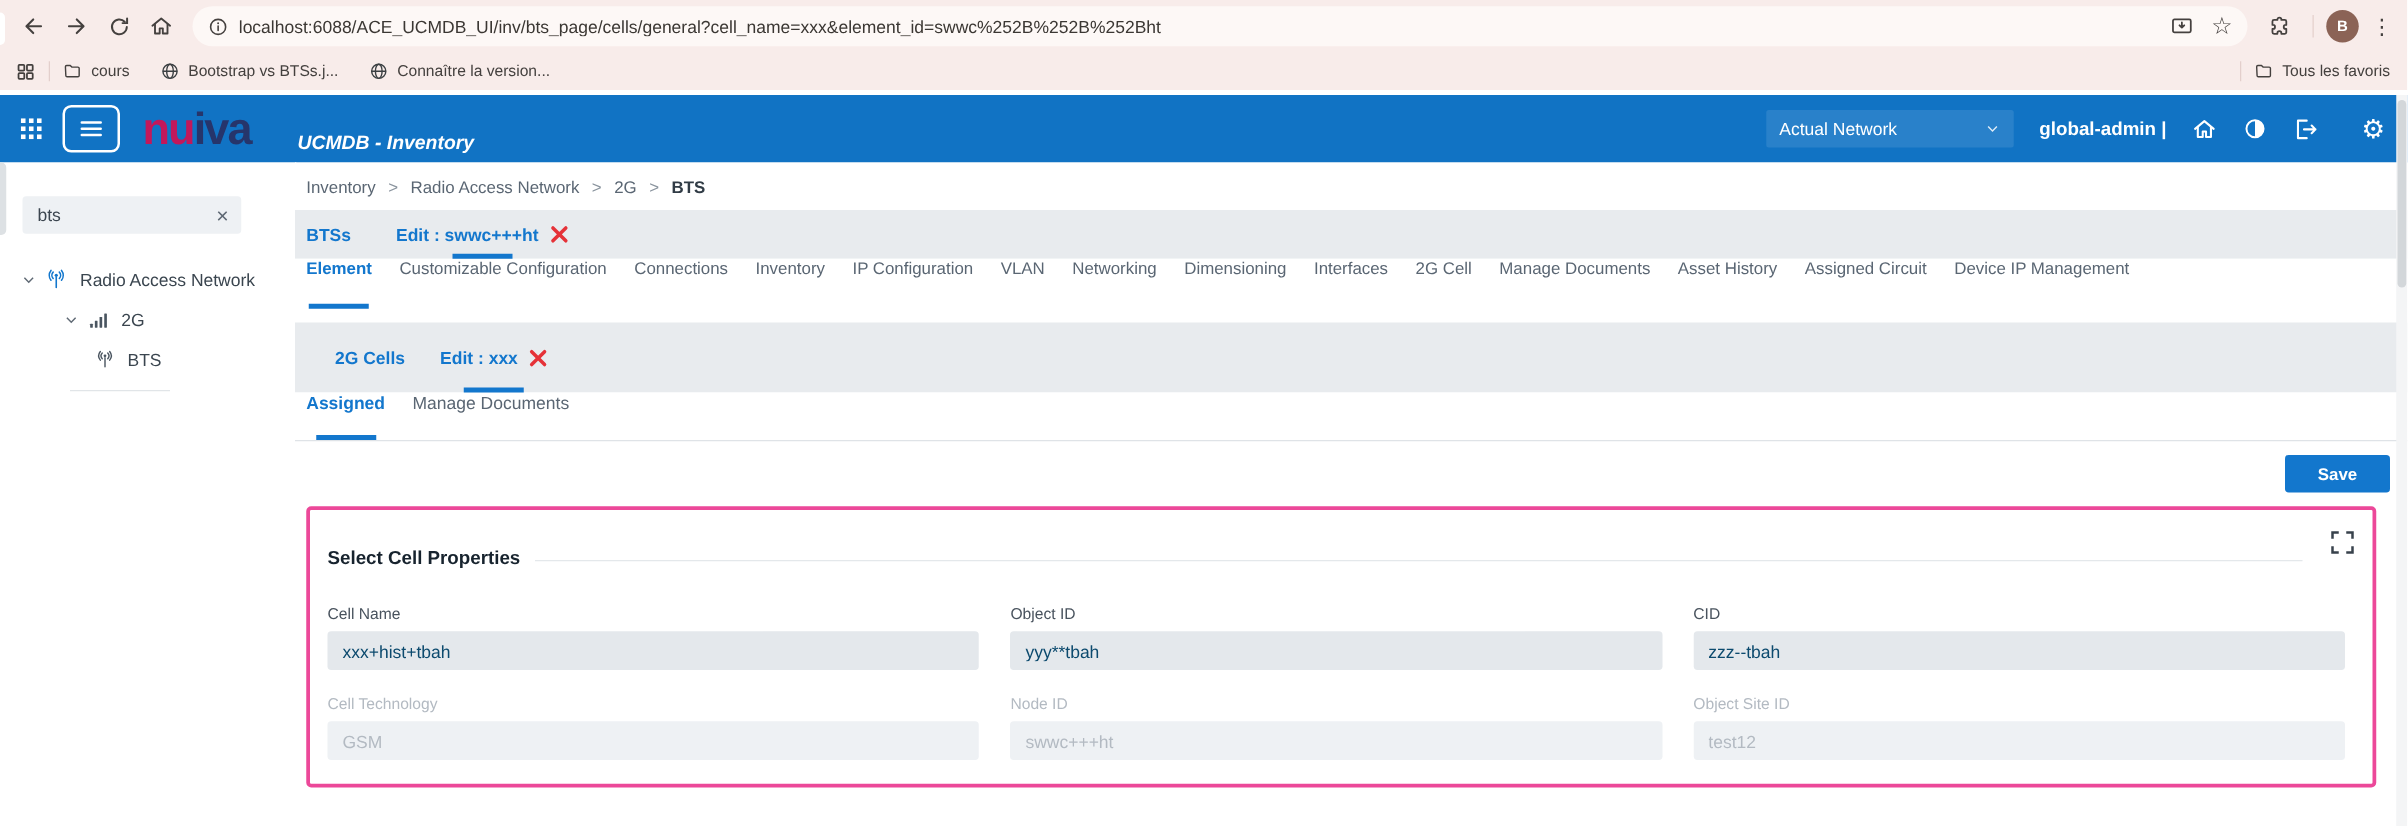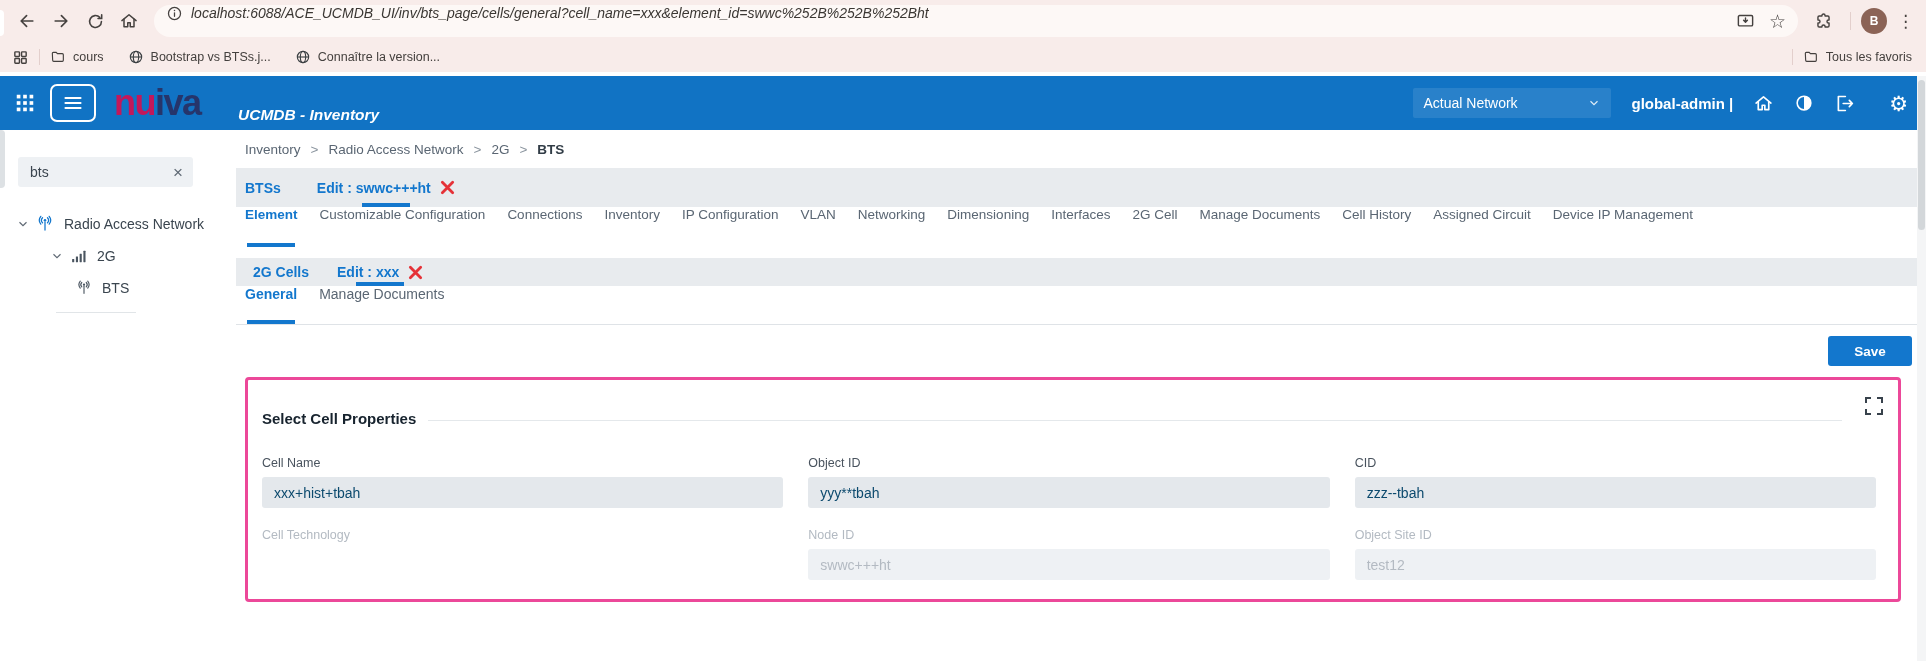--- a/index.html
+++ b/index.html
@@ -4,21 +4,21 @@
 <style>
   html,body{margin:0;padding:0;background:#fff;}
   #screen{position:relative;width:1926px;height:661px;overflow:hidden;background:#fff;
           font-family:"Liberation Sans","DejaVu Sans",sans-serif;color:#3c4043;}
   svg{display:block;}
   
   .chrome{position:absolute;top:0;left:0;right:0;height:72px;background:#f8ecea;}
   .toolbar{height:42px;display:flex;align-items:center;padding-left:10px;}
   .tbtn{width:34px;height:34px;border:none;background:transparent;display:flex;align-items:center;justify-content:center;color:#45413f;border-radius:50%;padding:0;cursor:pointer;}
   .edge-tab{position:absolute;left:0;top:10px;width:4px;height:26px;background:#fff;border-radius:0 4px 4px 0;}
-  .url-pill{flex:1;height:32px;margin:0 8px 0 8px;background:#fdf8f6;border-radius:16px;display:flex;padding:0 12px;min-width:0;font-style:italic;}
+  .url-pill{flex:1;height:32px;margin:0 8px 0 8px;background:#fdf8f6;border-radius:16px;display:flex;align-items:center;padding:0 12px;min-width:0;}
   .url-text{font-size:14px;color:#3b3733;white-space:nowrap;overflow:hidden;margin-left:8px;}
   .pill-right{margin-left:auto;display:flex;align-items:center;gap:14px;}
   .star{font-size:19px;color:#45413f;line-height:1;cursor:pointer;}
   .tb-divider{width:1px;height:18px;background:#e3cfcc;margin:0 10px;}
   .avatar{width:26px;height:26px;border-radius:50%;background:#8b6356;color:#fff;font-size:12px;font-weight:bold;display:flex;align-items:center;justify-content:center;cursor:pointer;}
   .dots{font-size:17px;color:#45413f;margin:0 12px 0 10px;cursor:pointer;line-height:1;}
   .bookmarks{height:30px;display:flex;align-items:center;padding:0 12px;font-size:12.5px;color:#44403e;}
   .bm-divider{width:1px;height:16px;background:#e3cfcc;margin:0 10px;}
   .bm-item{display:flex;align-items:center;gap:7px;margin-right:24px;cursor:pointer;white-space:nowrap;}
   .bm-right{margin-left:auto;display:flex;align-items:center;}
@@ -52,21 +52,21 @@
   .lvl1{padding-left:16px;}
   .lvl2{padding-left:50px;}
   .lvl3{padding-left:76px;}
   .tree-divider{position:absolute;top:182px;left:56px;width:80px;height:1px;background:#e1e5e8;}
   
   .main{position:absolute;left:236px;top:130px;right:0;bottom:0;background:#fff;}
   .breadcrumb{height:38px;display:flex;align-items:center;padding-left:9px;gap:10px;font-size:13.5px;color:#5a6673;}
   .breadcrumb .sep{color:#8a949e;}
   .breadcrumb .bc-last{font-weight:bold;color:#313c46;}
   .band{height:39px;background:#e8ebee;display:flex;align-items:center;padding-left:9px;}
-  .band2{height:28px;padding-left:17px;}
+  .band2{height:56px;padding-left:32px;}
   .ptab{font-size:14px;font-weight:bold;color:#1377cd;cursor:pointer;white-space:nowrap;}
   .ptab-wrap{position:relative;height:100%;display:flex;align-items:center;gap:9px;margin-left:36px;cursor:pointer;}
   .ink{position:absolute;bottom:0;left:50%;transform:translateX(-50%);width:48px;height:4px;background:#1377cd;}
   .xclose{display:flex;cursor:pointer;}
   .tabs-row{height:40px;background:#fff;display:flex;align-items:stretch;padding-left:9px;gap:22px;font-size:13.5px;color:#5a6673;}
   .tab{position:relative;display:flex;align-items:flex-start;white-space:nowrap;cursor:pointer;}
   .tab.active{color:#1377cd;font-weight:bold;}
   .tabs-gap{height:11px;background:#fff;}
   .subtabs{height:38px;background:#fff;border-bottom:1px solid #dfe3e7;display:flex;align-items:stretch;padding-left:9px;gap:22px;font-size:14px;color:#5a6673;}
   .subtabs .tab.active{font-weight:bold;}
@@ -332,21 +332,21 @@
       <span class="tab">Customizable Configuration</span>
       <span class="tab">Connections</span>
       <span class="tab">Inventory</span>
       <span class="tab">IP Configuration</span>
       <span class="tab">VLAN</span>
       <span class="tab">Networking</span>
       <span class="tab">Dimensioning</span>
       <span class="tab">Interfaces</span>
       <span class="tab">2G Cell</span>
       <span class="tab">Manage Documents</span>
-      <span class="tab">Cell History</span>
+      <span class="tab">Asset History</span>
       <span class="tab">Assigned Circuit</span>
       <span class="tab">Device IP Management</span>
     </div>
 
     <div class="tabs-gap"></div>
 
     <div class="band band2">
       <span class="ptab">2G Cells</span>
       <span class="ptab-wrap" style="margin-left:28px;">
         <span class="ptab">Edit : xxx</span>
@@ -354,21 +354,21 @@
           <svg width="15" height="15" viewBox="0 0 16 16" stroke="#e53238" stroke-width="3" stroke-linecap="round">
               <path d="M2.5 2.5l11 11M13.5 2.5l-11 11"></path>
             </svg>
         </span>
         <span class="ink"></span>
       </span>
     </div>
 
     <div class="subtabs">
       <span class="tab active" style="color:#1377cd;">
-          <span>General</span>
+          <span>Assigned</span>
           <span class="ink"></span>
         </span>
       <span class="tab">Manage Documents</span>
     </div>
 
     <div class="action-row">
       <button class="save-btn">Save</button>
     </div>
 
     <div class="card">
@@ -387,20 +387,21 @@
         <div class="field">
           <label>Object ID</label>
           <input type="text" value="yyy**tbah" style="">
         </div>
         <div class="field">
           <label>CID</label>
           <input type="text" value="zzz--tbah" style="">
         </div>
         <div class="field disabled">
           <label>Cell Technology</label>
+          <input type="text" readonly="" value="GSM" style="">
         </div>
         <div class="field disabled">
           <label>Node ID</label>
           <input type="text" readonly="" value="swwc+++ht" style="">
         </div>
         <div class="field disabled">
           <label>Object Site ID</label>
           <input type="text" readonly="" value="test12" style="">
         </div>
       </div>

